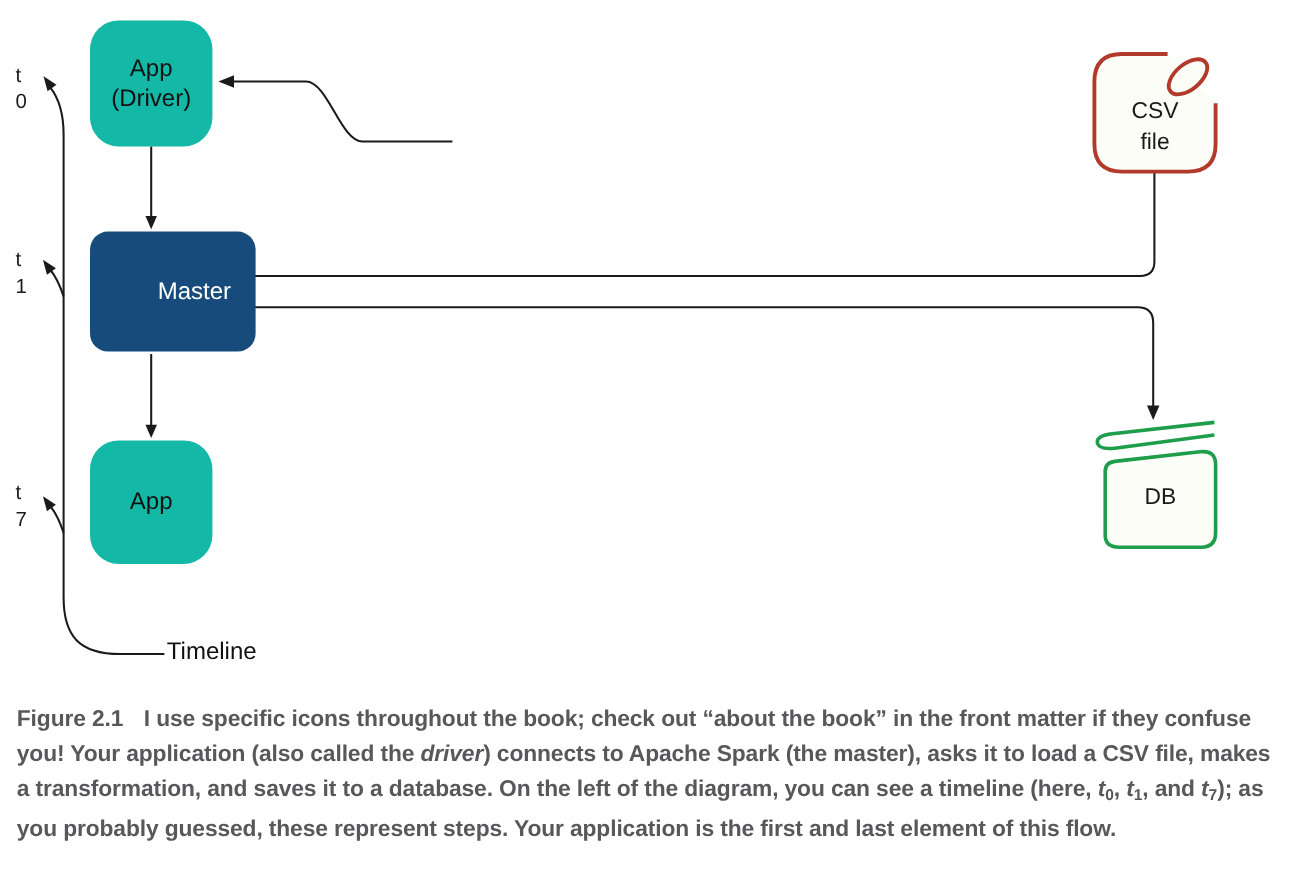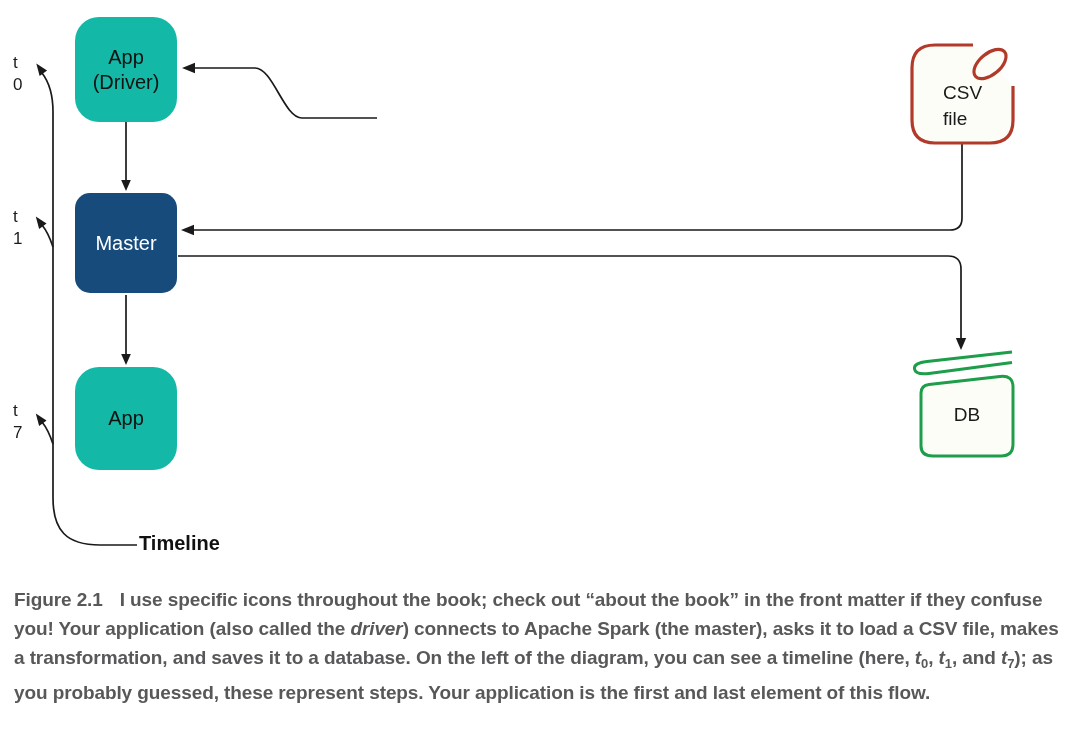--- a/index.html
+++ b/index.html
@@ -8,22 +8,22 @@
   .abs{position:absolute;}
   .preline{white-space:pre-line;}
   svg.layer{position:absolute;left:0;top:0;}
   
   .box{position:absolute;display:flex;align-items:center;justify-content:center;
        text-align:center;font-size:20px;line-height:25px;}
   .box-light{background:#14b8a6;border-radius:24px;color:#111;}
   .box-dark{background:#174B7C;border-radius:15px;color:#ffffff;}
   
   .tlabel{font-size:17px;line-height:22px;color:#1a1a1a;}
-  .icon-label{font-size:19px;line-height:26px;color:#1a1a1a;}
-  .timeline-label{font-size:20px;font-weight:bold;color:#111;}
+  .icon-label{font-size:19px;line-height:26px;color:#1a1a1a;text-align:center;}
+  .timeline-label{font-size:20px;font-weight:normal;color:#111;}
   .annotation{font-size:20px;font-weight:bold;line-height:27px;color:#111;letter-spacing:-0.2px;}
   
   .caption{position:absolute;left:14px;top:585px;width:1048px;
            font-size:19px;line-height:29px;font-weight:bold;color:#58585B;letter-spacing:-0.1px;}
   .caption .figlabel{margin-right:17px;}
   .caption i{font-style:italic;}
   .caption sub{font-size:13px;vertical-align:-4px;}
   
   .watermark{position:absolute;left:850px;top:656px;display:flex;align-items:center;gap:5px;
              opacity:0.8;pointer-events:none;}
@@ -69,21 +69,21 @@
     </g>
 
     <g stroke="#1E9D4A" stroke-width="3">
       <path d="M921,446 V393 Q921,385.5 929,384.5 L1000,376.5 Q1013,375 1013,387 V444 Q1013,456 1001,456 H933 Q921,456 921,446 Z" fill="#FDFDF8"></path>
       <path d="M1012,352 L927,361.5 Q913.5,363 914.5,369 Q915.5,375 929,373.5 L1012,362.5" fill="none"></path>
     </g>
   </svg>
 
   <div class="box box-light preline" style="left:75px;top:17px;width:102px;height:105px;">App
 (Driver)</div>
-  <div class="box box-dark" style="left:75px;top:193px;width:102px;height:100px;">Master</div>
+  <div class="box box-dark" style="left:75px;top:193px;width:102px;height:100px;padding-left:36px;">Master</div>
   <div class="box box-light" style="left:75px;top:367px;width:102px;height:103px;">App</div>
 
   <div class="abs icon-label preline" style="left:943px;top:80px;">CSV
 file</div>
   <div class="abs icon-label" style="left:921px;top:402px;width:92px;text-align:center;">DB</div>
 
   <div class="abs tlabel preline" style="left:13px;top:52px;">t
 0</div>
   <div class="abs tlabel preline" style="left:13px;top:206px;">t
 1</div>

